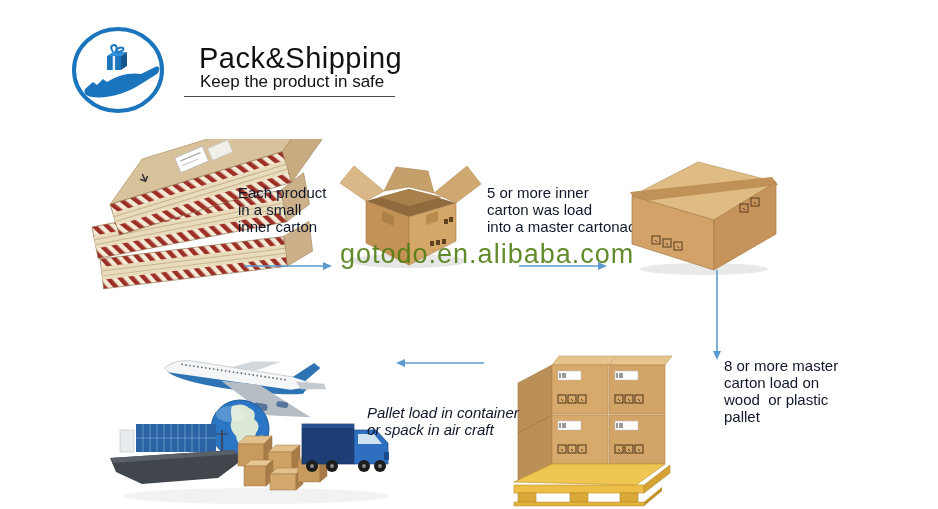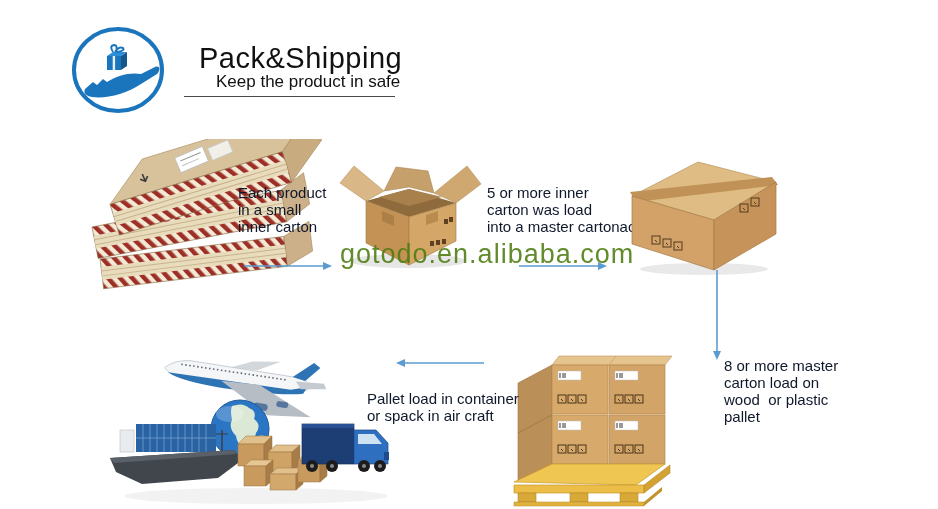--- a/index.html
+++ b/index.html
@@ -32,21 +32,21 @@
       <rect x="36" y="29" width="14" height="14" fill="#1b75bc"></rect>
       <polygon points="50,29 56,25 56,39 50,43" fill="#15578d"></polygon>
       <rect x="41.7" y="29" width="2.4" height="14" fill="#ffffff" opacity=".9"></rect>
       <path d="M42,25 q-4,-6 1,-7 q4,0 2,7 M44,25 q4,-6 8,-4 q2,3 -6,4" fill="none" stroke="#1b75bc" stroke-width="2"></path>
 
       <path d="M14,62 L22,55 L26,58 L32,52 L36,55 C46,48 60,45 70,47 L84,40 C89,38 90,43 86,47 L70,57 C55,67 35,72 21,70 C15,69 12,66 14,62 Z" fill="#1b75bc"></path>
     </svg>
   </div>
 
   <div class="abs page-title" style="left:199px;top:43px;">Pack&amp;Shipping</div>
-  <div class="abs page-subtitle" style="left:216px;top:72px;">Keep the product in safe</div>
+  <div class="abs page-subtitle" style="left:200px;top:72px;">Keep the product in safe</div>
   <div class="abs subtitle-underline" style="left:184px;top:96px;width:211px;"></div>
 
   <div class="abs watermark" style="left:340px;top:239px;">gotodo.en.alibaba.com</div>
 
   <div class="abs" style="left:84px;top:139px;width:238px;height:160px;">
     <svg width="238" height="160" viewBox="0 0 238 160">
       <defs>
         <pattern id="airmail" patternUnits="userSpaceOnUse" width="9" height="9" patternTransform="rotate(-35)">
           <rect width="9" height="9" fill="#f3ead6"></rect>
           <rect width="4.5" height="9" fill="#9e2f26"></rect>
@@ -306,16 +306,16 @@
         <circle cx="226" cy="134" r="6" fill="#1c1c1c"></circle>
           <circle cx="226" cy="134" r="2" fill="#888"></circle>
         <circle cx="258" cy="134" r="6" fill="#1c1c1c"></circle>
           <circle cx="258" cy="134" r="2" fill="#888"></circle>
         <circle cx="274" cy="134" r="6" fill="#1c1c1c"></circle>
           <circle cx="274" cy="134" r="2" fill="#888"></circle>
       </g>
     </svg>
   </div>
 
-  <div class="abs caption" style="left:367px;top:390px;width:170px;">Pallet load in container
+  <div class="abs caption" style="left:367px;top:404px;width:170px;font-style:italic;">Pallet load in container
 or spack in air craft</div>
 
 </div>
 
 </body></html>

